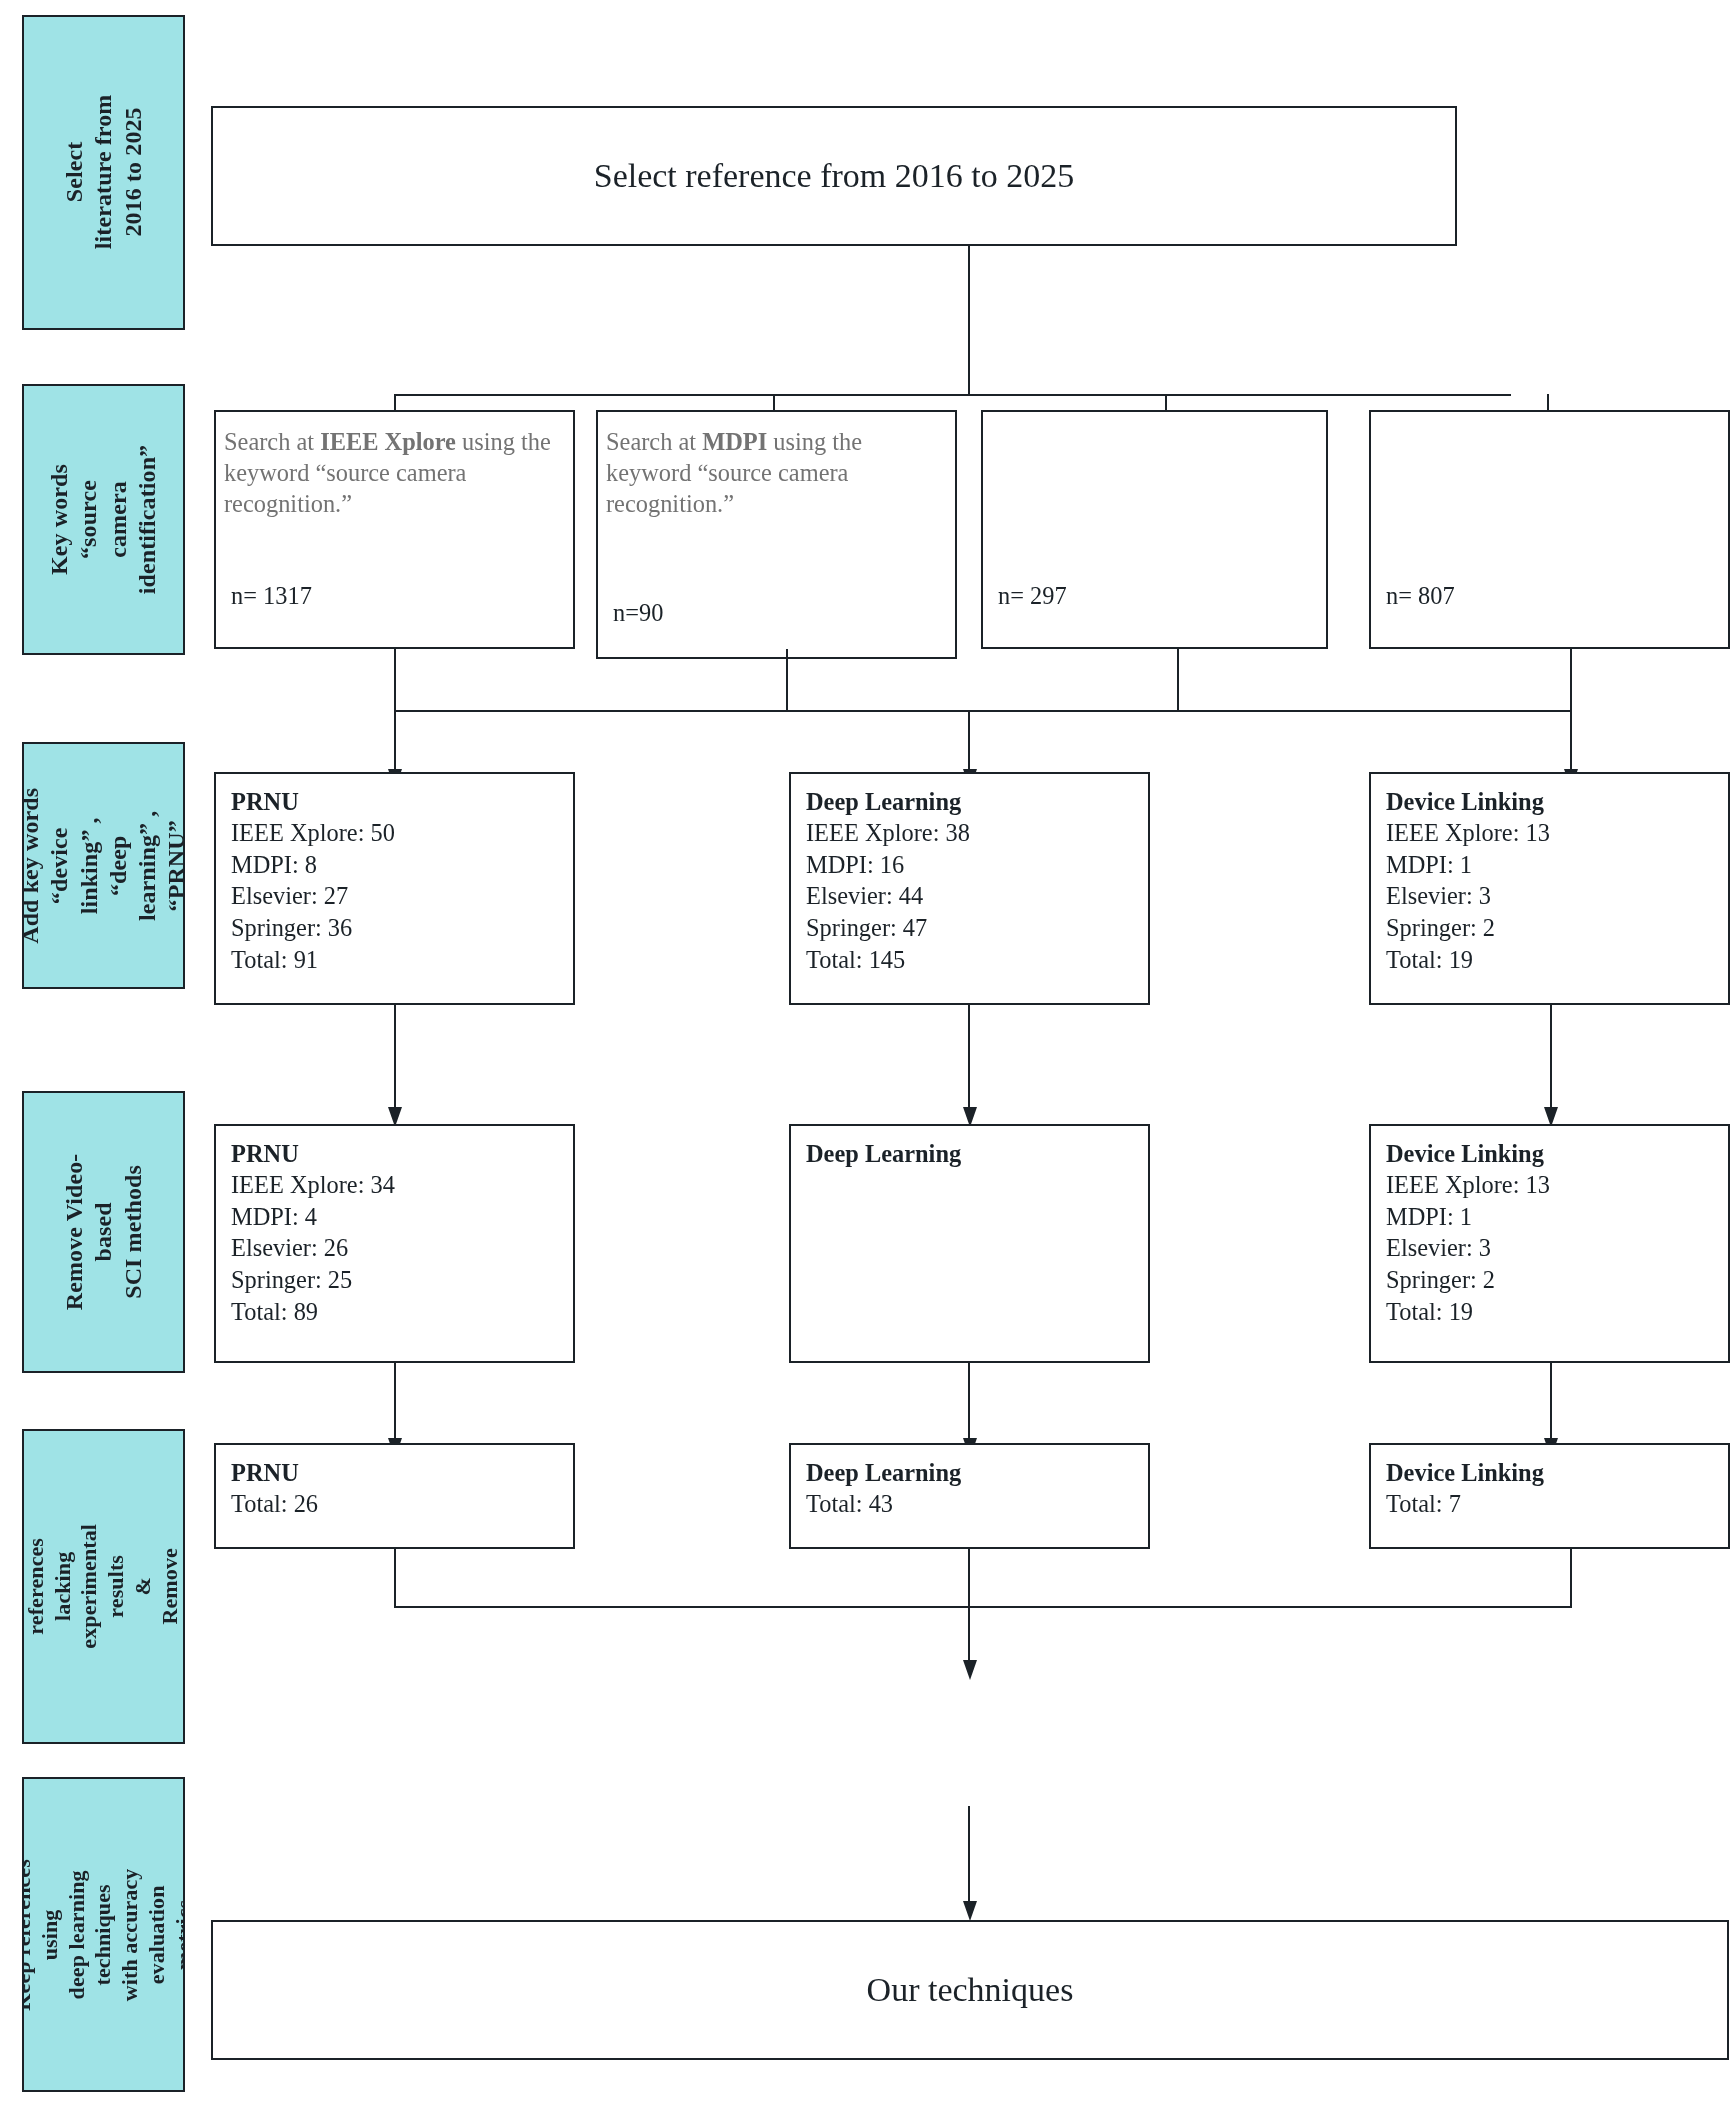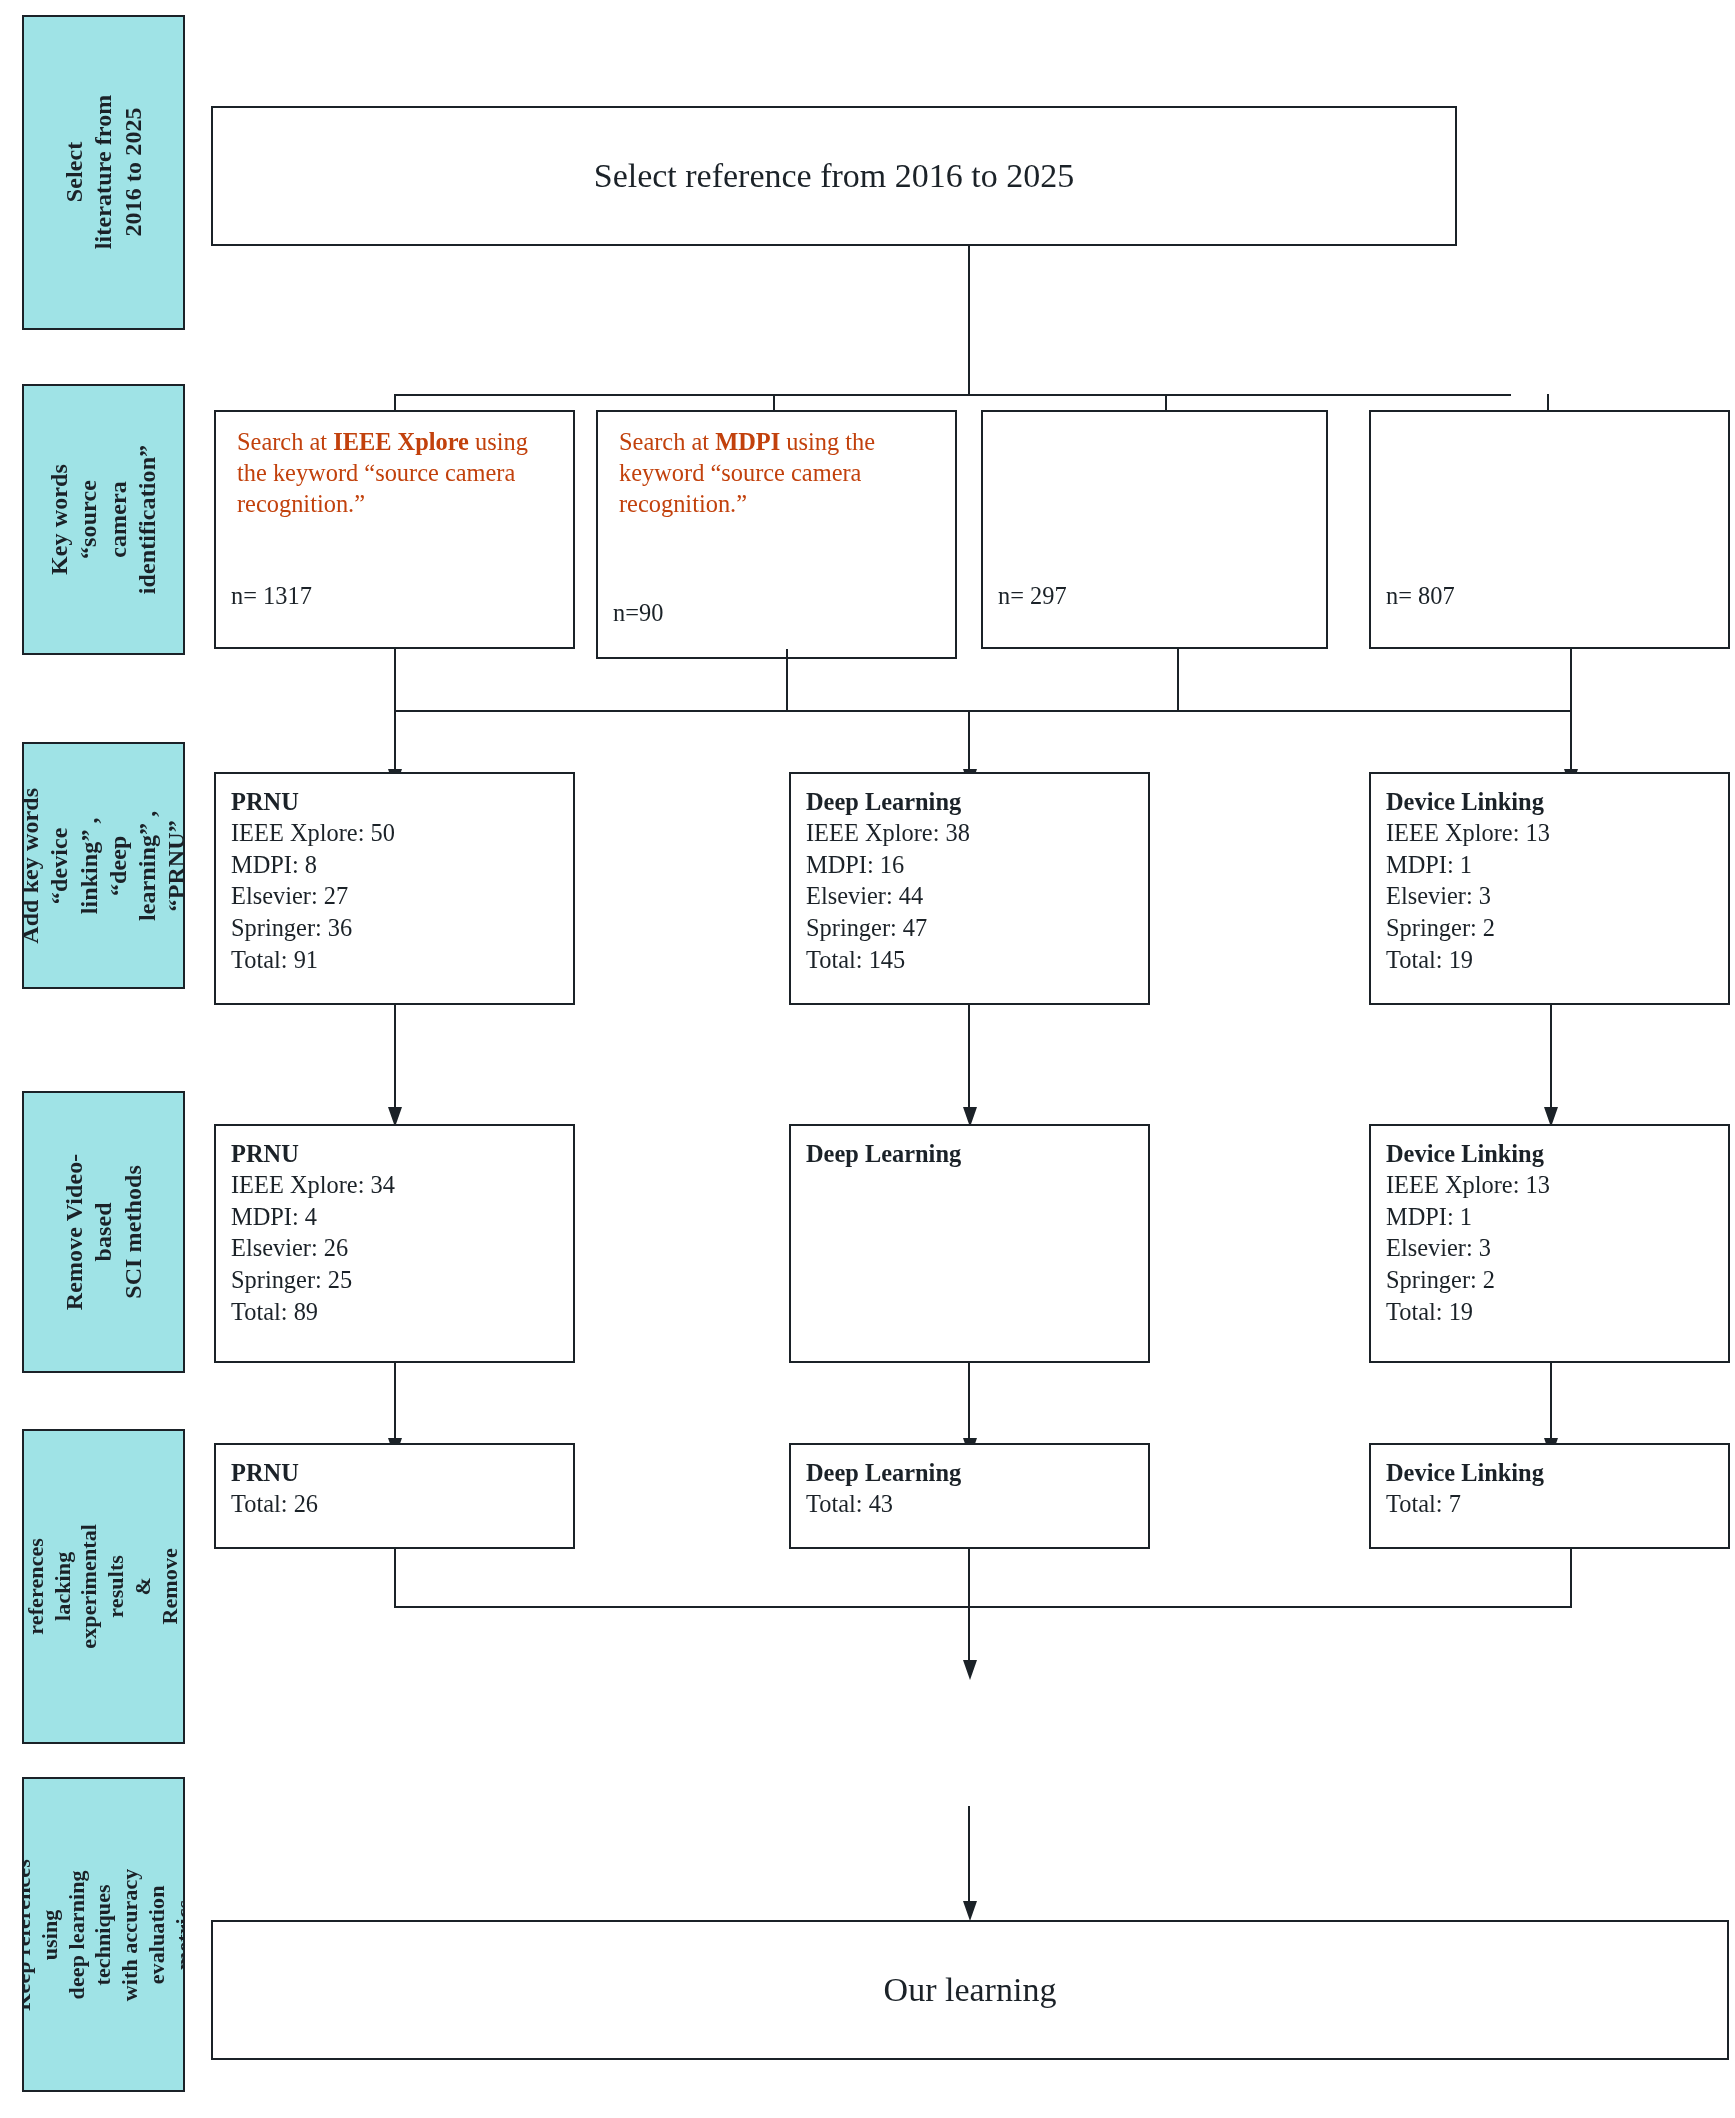--- a/index.html
+++ b/index.html
@@ -55,26 +55,26 @@
     justify-content: center;
   }
   .box .big {
     font-size: 34px;
     line-height: 1.2;
     color: #1b2228;
     text-align: center;
   }
   .box .body {
     position: absolute;
-    left: 21px;
+    left: 8px;
     right: 11px;
     top: 14px;
     font-size: 24.4px;
     line-height: 1.28;
-    color: #c2410c;
+    color: #737373;
   }
   .box .body .hdr { font-weight: bold; }
   .box .nline {
     position: absolute;
     left: 15px;
     font-size: 24.4px;
     line-height: 1.28;
     color: #1b2228;
   }
   .box .cat-title {
@@ -295,17 +295,17 @@
   <div class="vline" style="left:1570px; top:1549px; height:57px;"></div>
   <div class="hline" style="left:394px; top:1606px; width:1178px;"></div>
   <div class="vline" style="left:968px; top:1549px; height:119px;"></div>
   <div class="arrowhead" style="left:963px; top:1660px;"></div>
 
 
   <div class="vline" style="left:968px; top:1806px; height:103px;"></div>
   <div class="arrowhead" style="left:963px; top:1901px;"></div>
 
   <div class="box center" style="left:211px; top:1920px; width:1518px; height:140px;">
-    <div class="big">Our learning</div>
+    <div class="big">Our techniques</div>
   </div>
 
 </div>
 
 
 </body></html>

